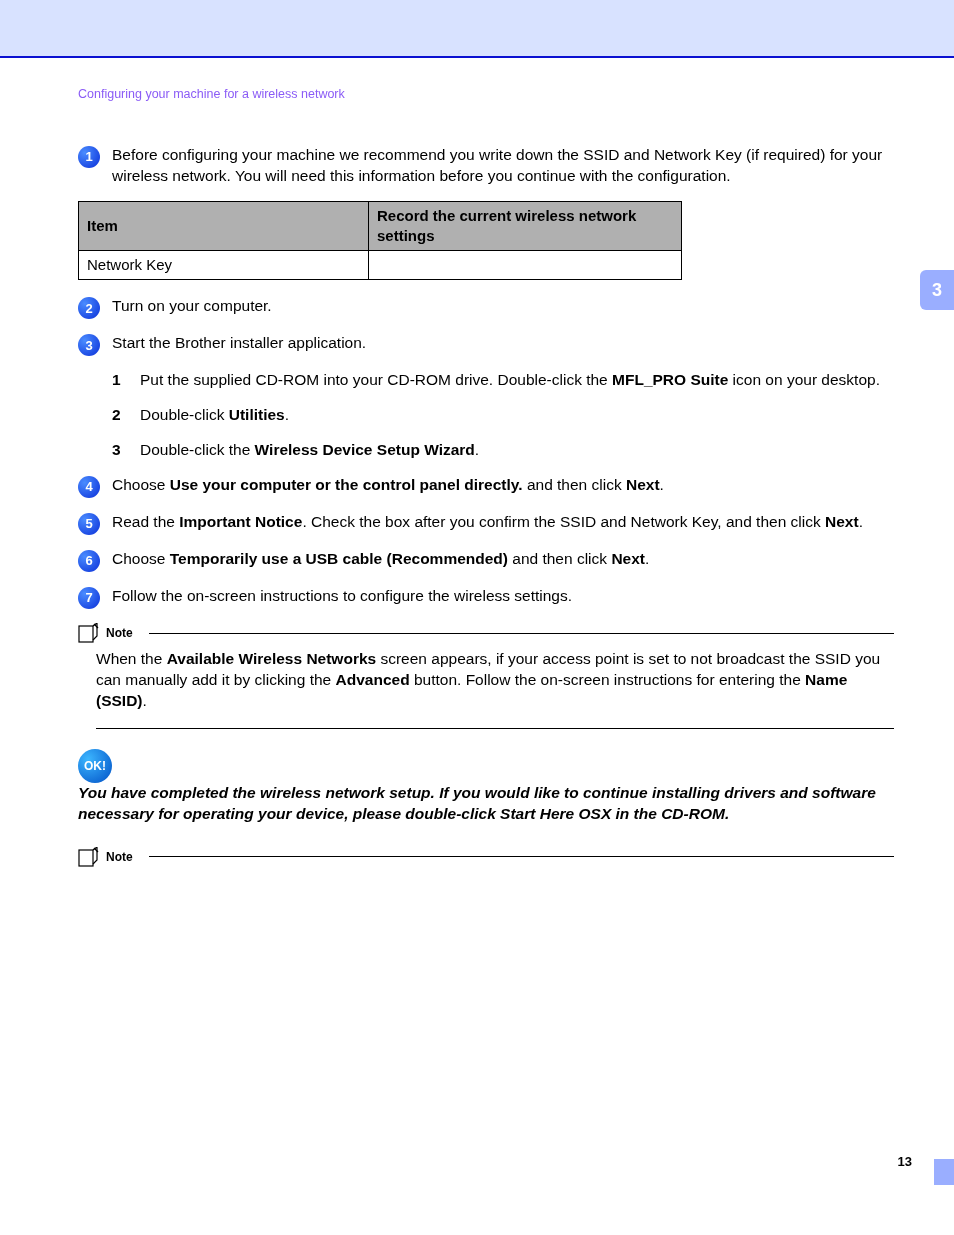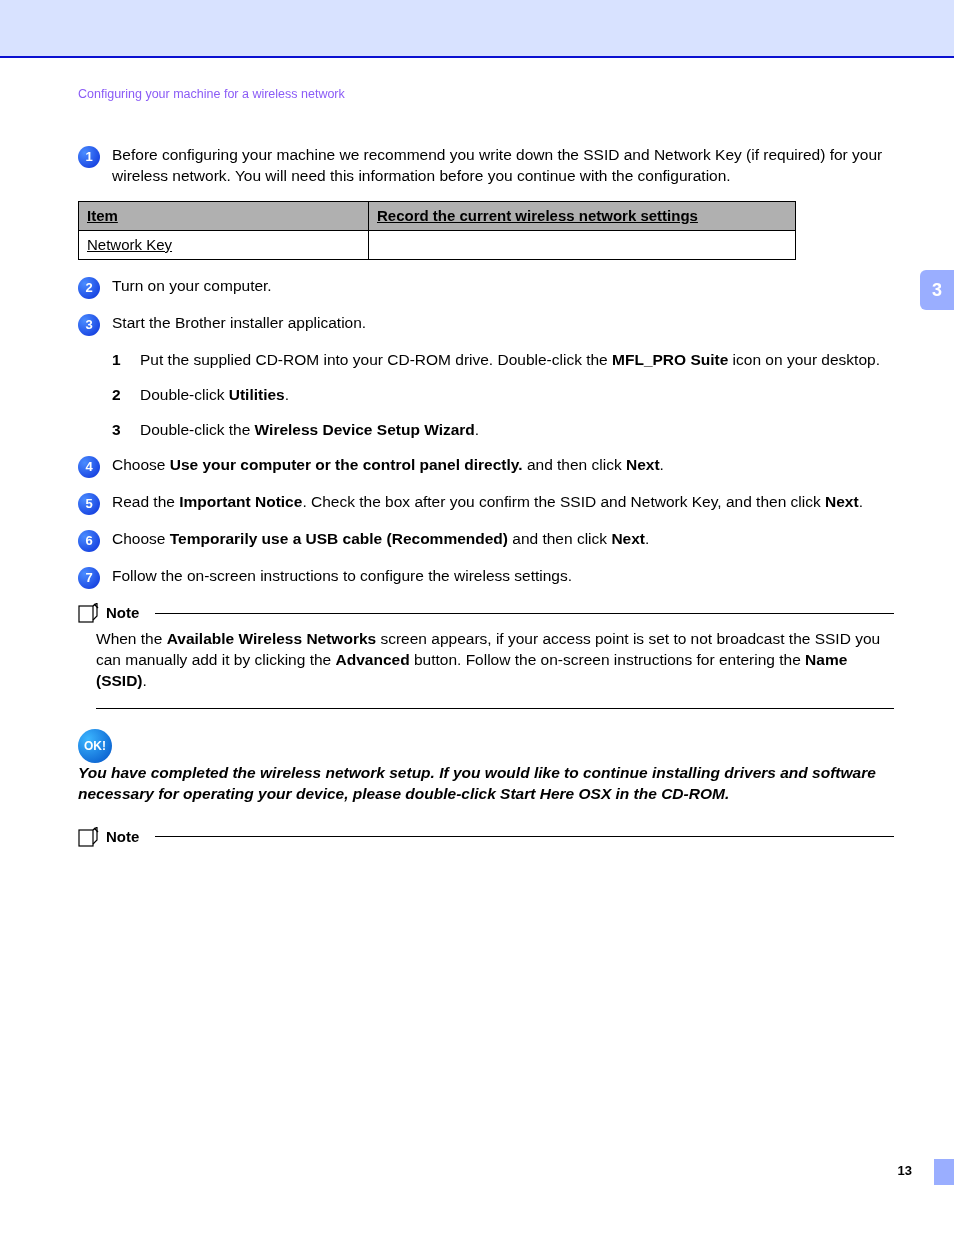--- a/index.html
+++ b/index.html
@@ -44,21 +44,21 @@
     position: absolute;
     right: 0;
     bottom: 50px;
     width: 20px;
     height: 26px;
     background: #9aaeff;
   }
   .page-num {
     position: absolute;
     right: 42px;
-    bottom: 55px;
+    bottom: 64px;
     font-size: 13px;
     font-weight: bold;
   }
   .content {
     position: absolute;
     top: 86px;
     left: 78px;
     right: 60px;
   }
   .breadcrumb {
@@ -81,23 +81,22 @@
     font-weight: bold;
     display: flex;
     align-items: center;
     justify-content: center;
     margin-right: 12px;
     margin-top: 1px;
   }
   .step-text { flex: 1; }
   .settings-table {
     border-collapse: collapse;
-    width: 718px;
+    width: 604px;
     margin: 10px 0 16px 0;
-    text-decoration: underline;
   }
   .settings-table th, .settings-table td {
     border: 1px solid #000;
     padding: 4px 8px;
     text-align: left;
     font-size: 15px;
   }
   .settings-table th {
     background: #b0b0b0;
     font-weight: bold;
@@ -125,21 +124,21 @@
     gap: 6px;
     margin-bottom: 6px;
   }
   .note-icon {
     width: 22px;
     height: 20px;
     display: inline-flex;
     align-items: center;
     justify-content: center;
   }
-  .note-label { font-weight: bold; font-size: 15px; }
+  .note-label { font-weight: bold; font-size: 12px; }
   .note-line {
     flex: 1;
     height: 1px;
     background: #000;
     margin-left: 10px;
   }
   .note-body {
     margin-left: 18px;
     padding-bottom: 16px;
     border-bottom: 1px solid #000;

